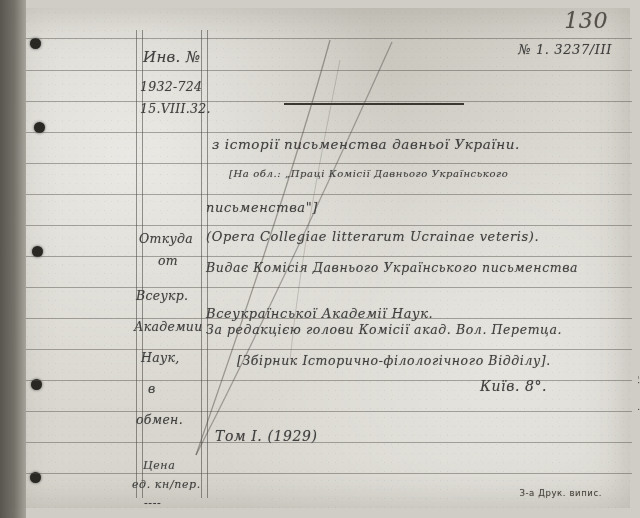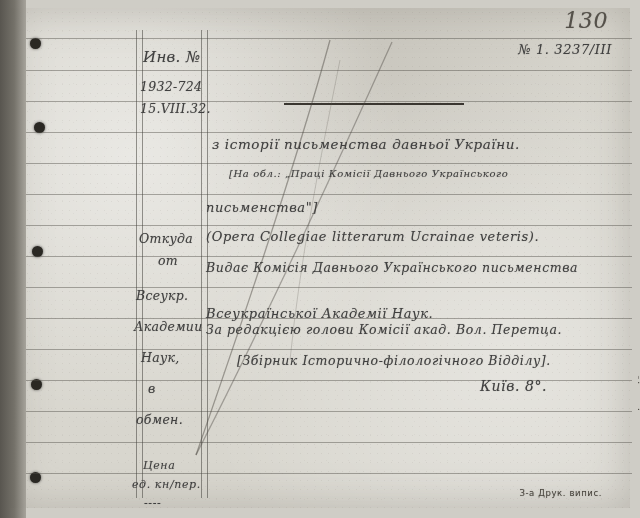--- a/index.html
+++ b/index.html
@@ -219,20 +219,21 @@
 
   <div class="hw body-line" style="left:212px; top:136px;">з історії письменства давньої України.</div>
   <div class="hw body-line" style="left:206px; top:168px; font-size:10px;margin-left:23px;">[На обл.: „Праці Комісії Давнього Українського</div>
   <div class="hw body-line" style="left:206px; top:200px; font-size:13px;">письменства"]</div>
   <div class="hw body-line" style="left:206px; top:260px; font-size:12.5px;">Видає Комісія Давнього Українського письменства</div>
   <div class="hw body-line" style="left:206px; top:229px; font-size:13px;">(Opera Collegiae litterarum Ucrainae veteris).</div>
   <div class="hw body-line" style="left:206px; top:306px; font-size:13px;">Всеукраїнської Академії Наук.</div>
   <div class="hw body-line" style="left:206px; top:322px; font-size:12.5px;">За редакцією голови Комісії акад. Вол. Перетца.</div>
   <div class="hw body-line" style="left:237px; top:353px; font-size:12.5px;">[Збірник Історично-філологічного Відділу].</div>
   <div class="hw body-line" style="left:480px; top:378px; font-size:14px;">Київ. 8°.</div>
+  <div class="hw body-line" style="left:215px; top:428px; font-size:14px;">Том I. (1929)</div>
 
   <div class="sidenote">Продовжується випис. в каталозі серій.</div>
 
   <div class="hw tiny" style="right:38px; bottom:20px;">З-а Друк. випис.</div>
 
   <div class="strike" style="left:0; top:0; width:640px; height:518px;">
     <svg width="640" height="518" viewBox="0 0 640 518">
       <path d="M330 40 C 300 150, 250 300, 196 455" stroke="rgba(70,66,60,0.45)" stroke-width="1.3" fill="none"></path>
       <path d="M196 455 C 260 330, 330 180, 392 42" stroke="rgba(70,66,60,0.40)" stroke-width="1.3" fill="none"></path>
       <path d="M340 60 C 320 160, 300 260, 290 360" stroke="rgba(90,86,78,0.25)" stroke-width="1" fill="none"></path>

